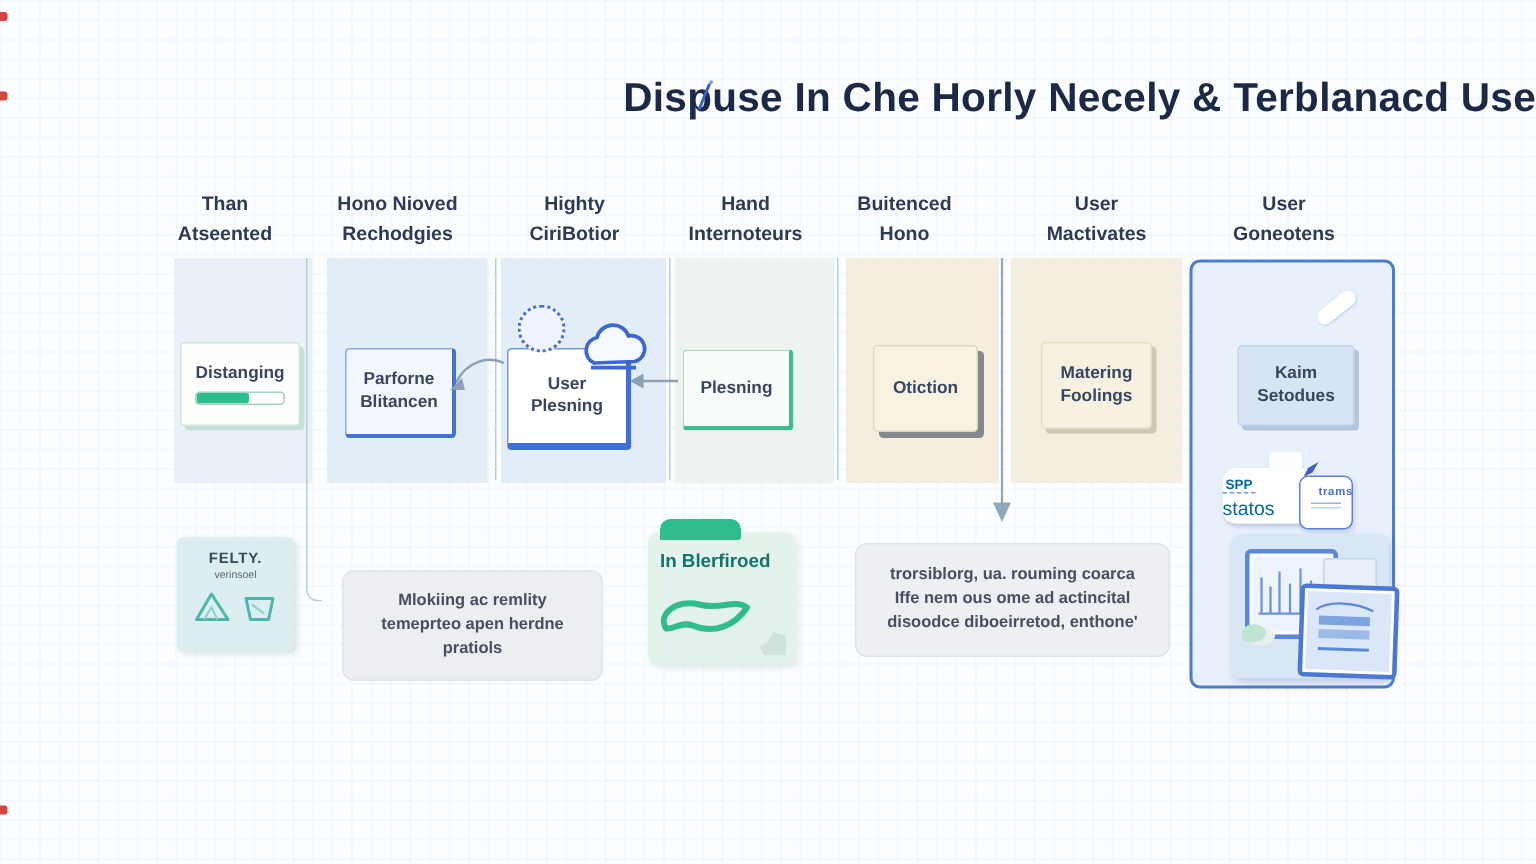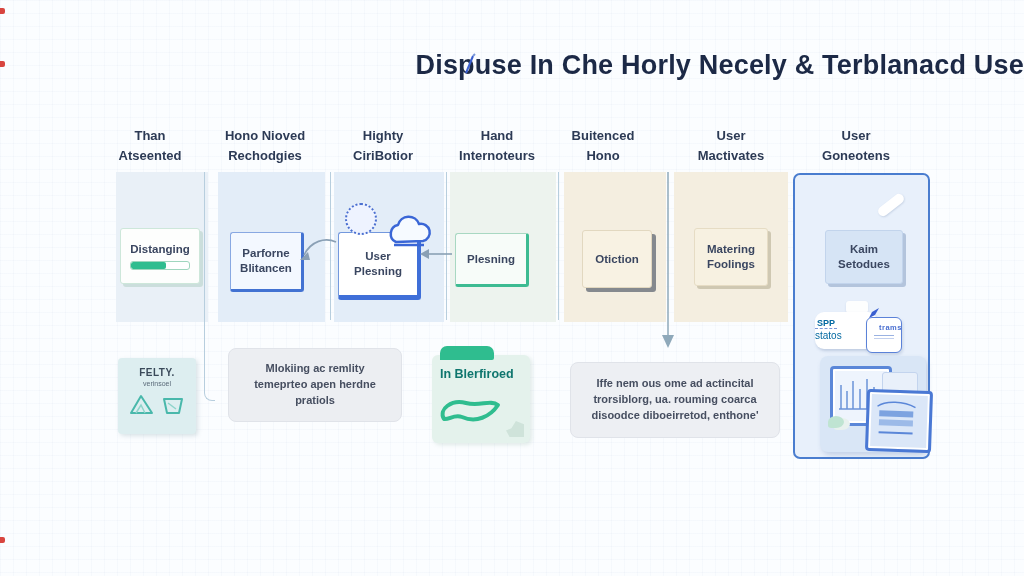--- a/index.html
+++ b/index.html
@@ -50,39 +50,39 @@
     border:1px solid #c2d4ec;box-shadow:3px 3px 0 #b3c4dc;}
   
   .felty-card{position:absolute;left:118px;top:358px;width:78px;height:76px;background:#ddeef0;
     border-radius:4px;box-shadow:2px 2px 4px rgba(120,150,160,.25);text-align:center;}
   .felty-title{font-size:10px;font-weight:800;color:#3a4a5a;margin-top:9px;letter-spacing:.5px;}
   .felty-sub{font-size:7px;color:#5b6b7a;margin-top:2px;}
   .felty-icons{display:flex;justify-content:space-around;padding:6px 8px 0 8px;}
   .note{position:absolute;background:#eceef2;border:1px solid #e0e3e9;border-radius:8px;
     display:flex;flex-direction:column;align-items:center;justify-content:center;
     font-size:11px;font-weight:600;color:#464e60;line-height:1.45;text-align:center;}
-  .note1{left:228px;top:348px;width:172px;height:72px;}
+  .note1{left:228px;top:380px;width:172px;height:72px;}
   .note2{left:570px;top:362px;width:208px;height:74px;background:#edeff3;}
   .folder-card{position:absolute;left:432px;top:355px;width:98px;height:88px;background:#e4f2ec;
     border-radius:6px;box-shadow:2px 2px 4px rgba(120,160,140,.2);}
   .folder-tab{position:absolute;left:8px;top:-9px;width:54px;height:14px;background:#2fbd8f;
     border-radius:7px 7px 2px 0;}
   .folder-title{font-size:12.5px;font-weight:800;color:#0f766e;text-align:left;padding:12px 0 0 8px;}
   .swoosh{position:absolute;left:6px;top:38px;}
   .folder-corner{position:absolute;right:6px;bottom:6px;width:18px;height:16px;background:#cfe3da;
     clip-path:polygon(20% 100%,100% 100%,100% 20%,55% 0,30% 45%,0 60%);}
   
   .pencil{position:absolute;left:876px;top:200px;width:30px;height:10px;background:#fff;border-radius:5px;
     transform:rotate(-38deg);box-shadow:0 1px 2px rgba(60,90,140,.2);}
   .mini-tab{position:absolute;left:846px;top:301px;width:22px;height:12px;background:#fdfefe;border-radius:3px;
     box-shadow:0 1px 2px rgba(60,90,140,.15);}
   .badge1{position:absolute;left:815px;top:312px;width:62px;height:37px;background:#fff;border-radius:9px;
     box-shadow:1px 2px 3px rgba(70,100,150,.25);text-align:left;color:#0369a1;}
   .badge1 .l1{font-size:9px;font-weight:700;margin-top:6px;border-bottom:1px dashed #7a97d8;display:inline-block;padding:0 2px;}
-  .badge1 .l2{font-size:10px;margin-top:0;}
+  .badge1 .l2{font-size:13px;margin-top:0;}
   .badge1-pen{position:absolute;right:-2px;top:-4px;width:10px;height:10px;background:#3a5fd0;
     clip-path:polygon(0 100%,30% 40%,100% 0,60% 70%);}
   .badge2{position:absolute;left:866px;top:317px;width:34px;height:34px;background:#fff;border:1.5px solid #5b82d8;
     border-radius:6px;box-shadow:1px 2px 3px rgba(70,100,150,.2);text-align:center;color:#4a6fd0;}
   .badge2 .t{font-size:7.5px;font-weight:700;margin-top:5px;letter-spacing:.5px;margin-left:12px;}
   .badge2 .lines{margin:3px auto 0;width:20px;border-top:1px solid #9ab2e2;box-shadow:0 3px 0 #c2d0ee;}
   .stamps-panel{position:absolute;left:820px;top:356px;width:106px;height:96px;background:#d9e6f6;
     border-radius:8px;box-shadow:2px 3px 5px rgba(90,120,170,.25);}
   .stamp{position:absolute;background:#eef4fd;border:3px solid #5b87d8;border-radius:4px;
     box-shadow:inset 0 0 0 2px #fff;}
@@ -230,22 +230,22 @@
   <div class="folder-card">
     <div class="folder-tab"></div>
     <div class="folder-title">In Blerfiroed</div>
     <svg class="swoosh" width="66" height="34" viewBox="0 0 66 34">
       <path d="M6 26 C0 16 14 6 28 10 C42 14 52 6 60 12 C52 24 38 30 24 24 C16 21 11 27 6 26 Z" fill="none" stroke="#2fbd8f" stroke-width="4" stroke-linejoin="round"></path>
     </svg>
     <div class="folder-corner"></div>
   </div>
 
   <div class="note note2">
+    <div>trorsiblorg, ua. rouming coarca</div>
     <div>Iffe nem ous ome ad actincital</div>
-    <div>trorsiblorg, ua. rouming coarca</div>
     <div>disoodce diboeirretod, enthone'</div>
   </div>
 
   <div class="pencil"></div>
   <div class="mini-tab"></div>
 
   <div class="badge1">
     <div class="badge1-pen"></div>
     <div class="l1">SPP</div>
     <div class="l2">statos</div>

